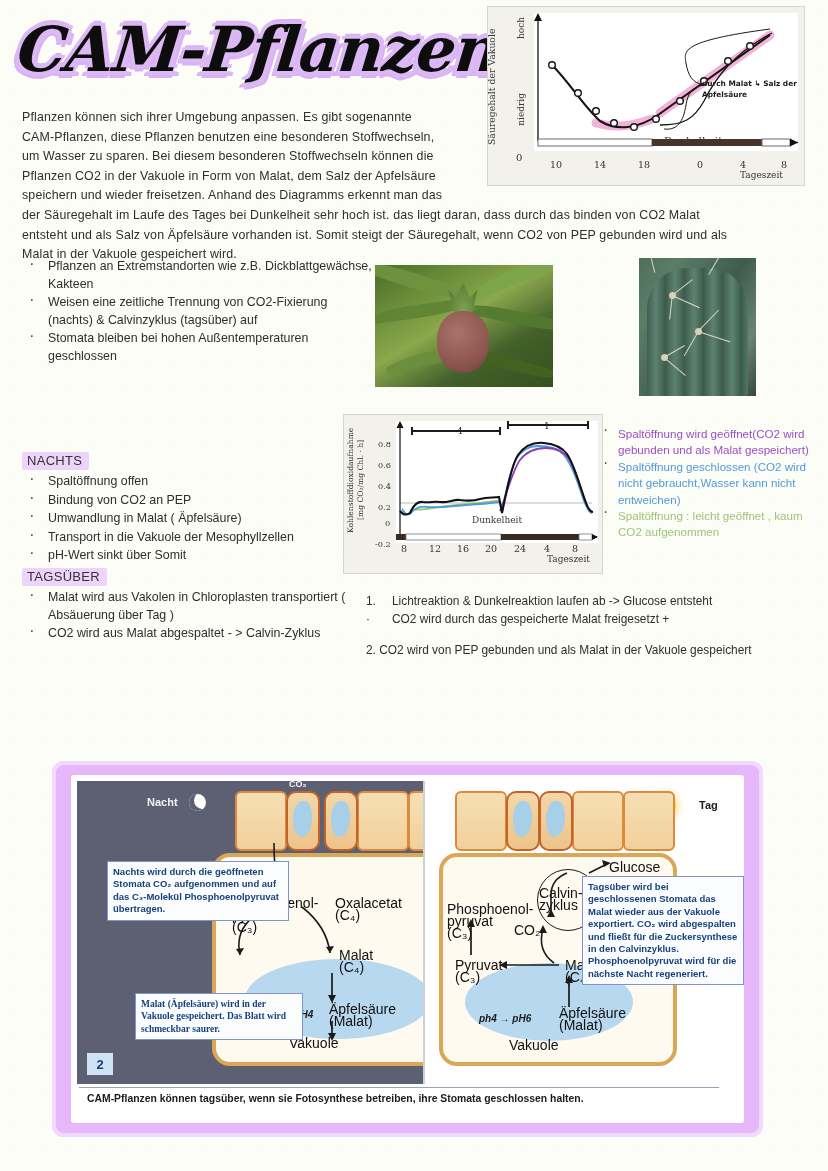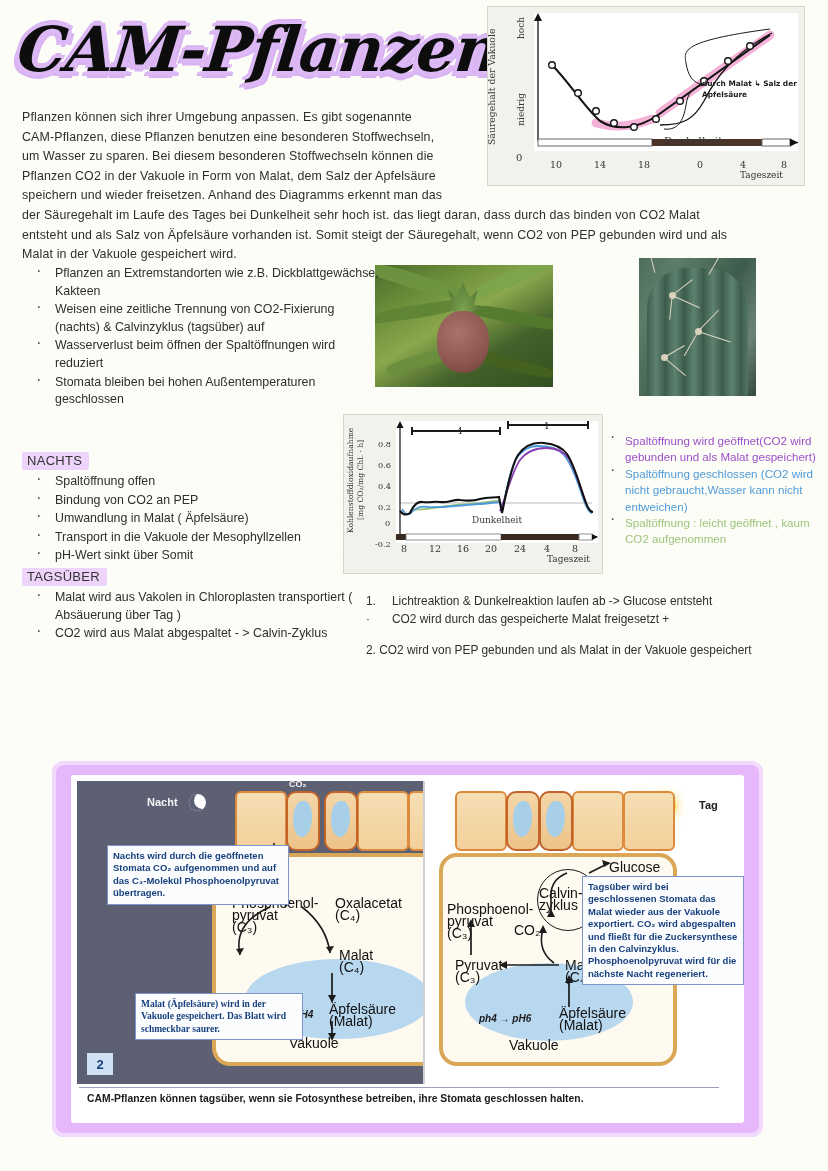--- a/index.html
+++ b/index.html
@@ -37,21 +37,21 @@
   
   #intro{
     left:22px;top:108px;width:780px;
     font-family:"Liberation Sans", sans-serif;
     font-size:12.4px;line-height:19.6px;color:#2e2e2e;
     letter-spacing:.15px;
   }
   #intro p{margin:0;}
 
   
-  .bl{list-style:none;margin:7px;padding:0;}
+  .bl{list-style:none;margin:0;padding:0;}
   .bl li{
     position:relative;padding-left:26px;margin:0 0 1px 0;
     font-family:"Liberation Sans", sans-serif;
     font-size:12.4px;line-height:17.6px;color:#2e2e2e;
   }
   .bl li:before{
     content:"\00B7";position:absolute;left:7px;top:-3px;font-size:17px;color:#555;
   }
   #facts-list{left:22px;top:258px;width:352px;}
 
@@ -286,21 +286,20 @@
   <div class="areole" style="left:22px;top:96px;"></div>
   <div class="spine" style="left:25px;top:99px;width:28px;transform:rotate(40deg);"></div>
   <div class="spine" style="left:25px;top:99px;width:24px;transform:rotate(-30deg);"></div>
   <div class="spine" style="left:70px;top:16px;width:30px;transform:rotate(-60deg);"></div>
   <div class="spine" style="left:16px;top:14px;width:26px;transform:rotate(-104deg);"></div>
 </div>
 
 <ul class="bl layer" id="facts-list">
   <li>Pflanzen an Extremstandorten wie z.B. Dickblattgewächse, Kakteen</li>
   <li>Weisen eine zeitliche Trennung von CO2-Fixierung (nachts) &amp; Calvinzyklus (tagsüber) auf</li>
-  <li>Wasserverlust beim öffnen der Spaltöffnungen wird reduziert</li>
   <li>Stomata bleiben bei hohen Außentemperaturen geschlossen</li>
 </ul>
 
 <div class="layer" id="nachts-block">
   <span class="hl">NACHTS</span>
   <ul class="bl sec-list">
     <li>Spaltöffnung offen</li>
     <li>Bindung von CO2 an PEP</li>
     <li>Umwandlung in Malat ( Äpfelsäure)</li>
     <li>Transport in die Vakuole der Mesophyllzellen</li>
@@ -436,21 +435,21 @@
 (C₃)</div>
       <div class="figtext figlabel" style="left:258px;top:116px;width:78px;white-space:pre-line;">Oxalacetat
 (C₄)</div>
       <div class="figtext figlabel" style="left:262px;top:168px;width:70px;white-space:pre-line;">Malat
 (C₄)</div>
       <div class="figtext figlabel" style="left:252px;top:222px;width:84px;white-space:pre-line;">Äpfelsäure
 (Malat)</div>
       <div class="figtext" style="left:184px;top:228px;font-size:10px;font-style:italic;font-weight:bold;">ph6 → pH4</div>
       <div class="figtext figlabel" style="left:212px;top:256px;width:80px;">Vakuole</div>
 
-      <div class="callout" style="left:30px;top:64px;width:170px;">Nachts wird durch die geöffneten Stomata CO₂ aufgenommen und auf das C₃-Molekül Phosphoenolpyruvat übertragen.</div>
+      <div class="callout" style="left:30px;top:80px;width:170px;">Nachts wird durch die geöffneten Stomata CO₂ aufgenommen und auf das C₃-Molekül Phosphoenolpyruvat übertragen.</div>
       <div class="callout" style="left:58px;top:212px;width:156px;font-family:Liberation Serif, serif;">Malat (Äpfelsäure) wird in der Vakuole gespeichert. Das Blatt wird schmeckbar saurer.</div>
 
       <div style="position:absolute;left:346px;top:0;width:2px;height:303px;background:#cfcfd6;"></div>
       <div style="position:absolute;left:348px;top:0;width:313px;height:303px;background:#ffffff;"></div>
 
       <div class="sun" style="left:577px;top:14px;"></div>
       <div class="figtext" style="left:622px;top:18px;font-size:11px;font-weight:bold;color:#1b1b1b;">Tag</div>
 
       <div class="leaf-cell-strip" style="left:378px;top:10px;">
         <div class="epi"></div>

